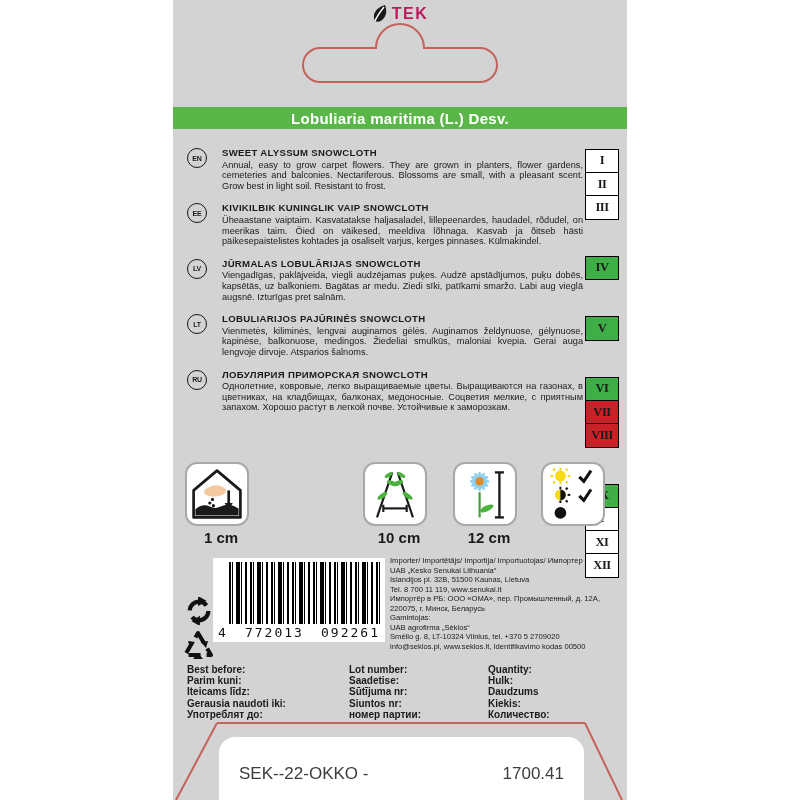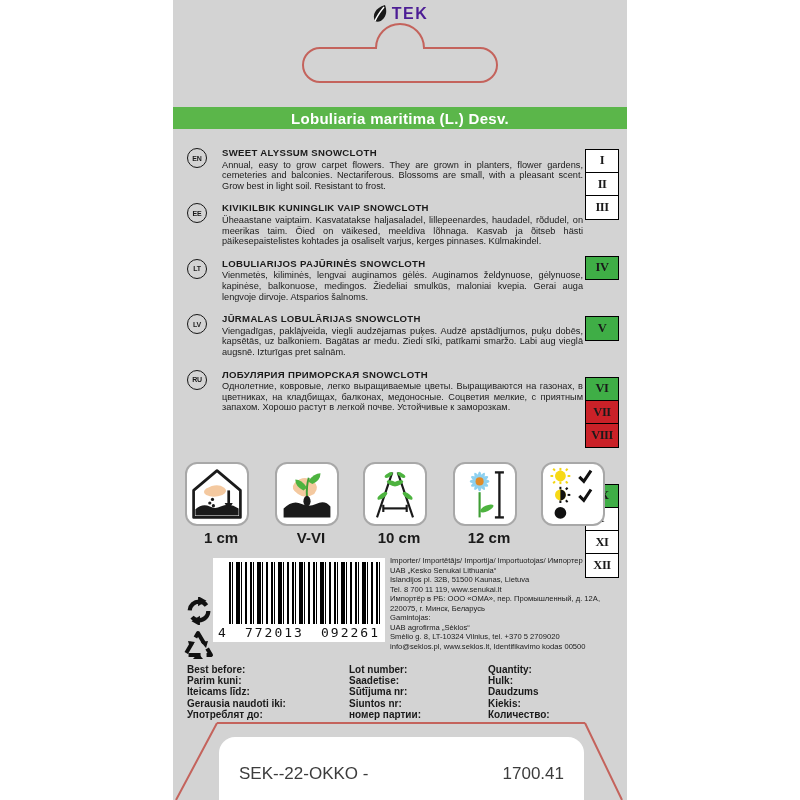--- a/index.html
+++ b/index.html
@@ -1,20 +1,20 @@
 <!DOCTYPE html>
 <html><head>
 <meta charset="utf-8">
 <style>
   html,body{margin:0;padding:0;width:800px;height:800px;overflow:hidden;background:#ffffff;
     font-family:"Liberation Sans",sans-serif;color:#1a1a1a;}
   .packet{position:absolute;left:173px;top:0;width:454px;height:800px;background:#d3d3d3;}
 
   .logo{position:absolute;top:4px;left:0;width:100%;display:flex;justify-content:center;align-items:center;gap:4px;}
-  .logo span{font-size:16px;font-weight:bold;letter-spacing:1.5px;color:#4c1d95;}
+  .logo span{font-size:16px;font-weight:bold;letter-spacing:1.5px;color:#be185d;}
 
   .diecut{position:absolute;left:0;top:0;width:454px;height:800px;pointer-events:none;}
 
   .green-bar{position:absolute;top:107px;left:0;width:100%;height:22px;background:#5bb64a;
     display:flex;align-items:center;justify-content:center;color:#fff;font-weight:bold;font-size:15px;letter-spacing:.3px;}
 
   .langs{position:absolute;left:14px;top:148px;width:396px;}
   .lang{display:flex;gap:15px;margin-bottom:12px;}
   .lang-badge{width:18px;height:18px;border:1.6px solid #161616;border-radius:50%;flex:0 0 auto;
     display:flex;align-items:center;justify-content:center;font-size:7px;font-weight:bold;letter-spacing:-.2px;}
@@ -85,31 +85,31 @@
       </div>
     </div>
     <div class="lang">
       <div class="lang-badge">EE</div>
       <div class="lang-body">
         <div class="lang-title">KIVIKILBIK KUNINGLIK VAIP SNOWCLOTH</div>
         <div>Üheaastane vaiptaim. Kasvatatakse haljasaladel, lillepeenardes, haudadel, rõdudel, on meerikas taim. Õied on väikesed, meeldiva lõhnaga. Kasvab ja õitseb hästi päikesepaistelistes kohtades ja osaliselt varjus, kerges pinnases. Külmakindel.</div>
       </div>
     </div>
     <div class="lang">
+      <div class="lang-badge">LV</div>
+      <div class="lang-body">
+        <div class="lang-title">JŪRMALAS LOBULĀRIJAS SNOWCLOTH</div>
+        <div>Viengadīgas, paklājveida, viegli audzējamas puķes. Audzē apstādījumos, puķu dobēs, kapsētās, uz balkoniem. Bagātas ar medu. Ziedi sīki, patīkami smaržo. Labi aug vieglā augsnē. Izturīgas pret salnām.</div>
+      </div>
+    </div>
+    <div class="lang">
       <div class="lang-badge">LT</div>
       <div class="lang-body">
         <div class="lang-title">LOBULIARIJOS PAJŪRINĖS SNOWCLOTH</div>
         <div>Vienmetės, kiliminės, lengvai auginamos gėlės. Auginamos želdynuose, gėlynuose, kapinėse, balkonuose, medingos. Žiedeliai smulkūs, maloniai kvepia. Gerai auga lengvoje dirvoje. Atsparios šalnoms.</div>
-      </div>
-    </div>
-    <div class="lang">
-      <div class="lang-badge">LV</div>
-      <div class="lang-body">
-        <div class="lang-title">JŪRMALAS LOBULĀRIJAS SNOWCLOTH</div>
-        <div>Viengadīgas, paklājveida, viegli audzējamas puķes. Audzē apstādījumos, puķu dobēs, kapsētās, uz balkoniem. Bagātas ar medu. Ziedi sīki, patīkami smaržo. Labi aug vieglā augsnē. Izturīgas pret salnām.</div>
       </div>
     </div>
     <div class="lang">
       <div class="lang-badge">RU</div>
       <div class="lang-body">
         <div class="lang-title">ЛОБУЛЯРИЯ ПРИМОРСКАЯ SNOWCLOTH</div>
         <div>Однолетние, ковровые, легко выращиваемые цветы. Выращиваются на газонах, в цветниках, на кладбищах, балконах, медоносные. Соцветия мелкие, с приятным запахом. Хорошо растут в легкой почве. Устойчивые к заморозкам.</div>
       </div>
     </div>
   </div>
@@ -138,33 +138,20 @@
         <circle cx="25" cy="36" r="1.8" fill="#1a1a1a"></circle>
         <circle cx="22" cy="40" r="1.8" fill="#1a1a1a"></circle>
         <circle cx="26" cy="43" r="1.8" fill="#1a1a1a"></circle>
         <line x1="43" y1="26" x2="43" y2="41" stroke="#1a1a1a" stroke-width="3"></line>
         <polygon points="43,48 38.5,40 47.5,40" fill="#1a1a1a"></polygon>
       </svg>
     </div>
     <div class="picto-label">1 cm</div>
   </div>
 
-  <div class="picto" style="left:102px">
-    <div class="picto-box">
-      <svg width="54" height="54" viewBox="0 0 60 60">
-        <path d="M16 18 Q26 8 36 15 Q45 22 38 30 Q28 36 20 30 Q11 24 16 18 Z" fill="#f4c9a0"></path>
-        <path d="M4 46 Q14 36 24 41 Q32 45 40 41 Q50 36 56 44 L56 56 L4 56 Z" fill="#1a1a1a"></path>
-        <path d="M30 34 Q29 22 32 12" stroke="#3f9e35" stroke-width="2.2" fill="none"></path>
-        <path d="M31 16 Q38 7 45 7 Q45 15 36 19 Z" fill="#4db33f"></path>
-        <path d="M30 23 Q24 14 17 14 Q17 22 26 26 Z" fill="#4db33f"></path>
-        <ellipse cx="30" cy="38" rx="4" ry="6" fill="#1a1a1a"></ellipse>
-      </svg>
-    </div>
-    <div class="picto-label">V-VI</div>
-  </div>
 
   <div class="picto" style="left:190px">
     <div class="picto-box">
       <svg width="54" height="54" viewBox="0 0 60 60">
         <line x1="10" y1="56" x2="27" y2="6" stroke="#1a1a1a" stroke-width="2.4"></line>
         <line x1="50" y1="56" x2="33" y2="6" stroke="#1a1a1a" stroke-width="2.4"></line>
         <g fill="#4db33f">
           <ellipse cx="16" cy="32" rx="6.5" ry="2.6" transform="rotate(-35 16 32)"></ellipse>
           <ellipse cx="27" cy="18" rx="6.5" ry="2.6" transform="rotate(20 27 18)"></ellipse>
           <ellipse cx="44" cy="32" rx="6.5" ry="2.6" transform="rotate(35 44 32)"></ellipse>

